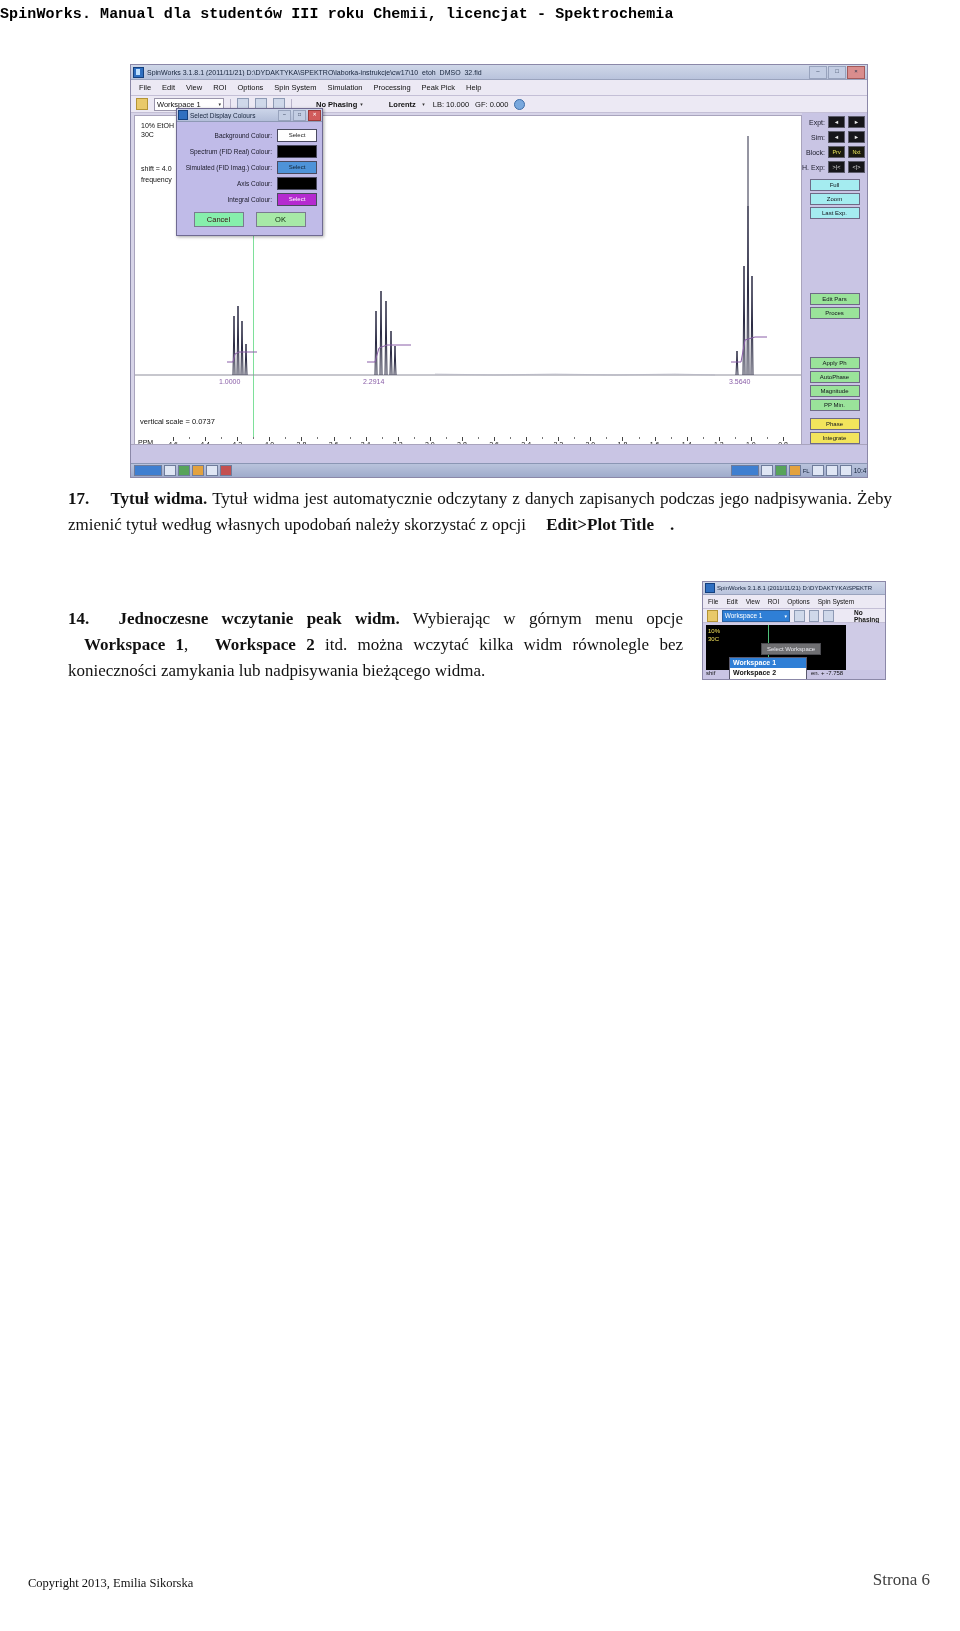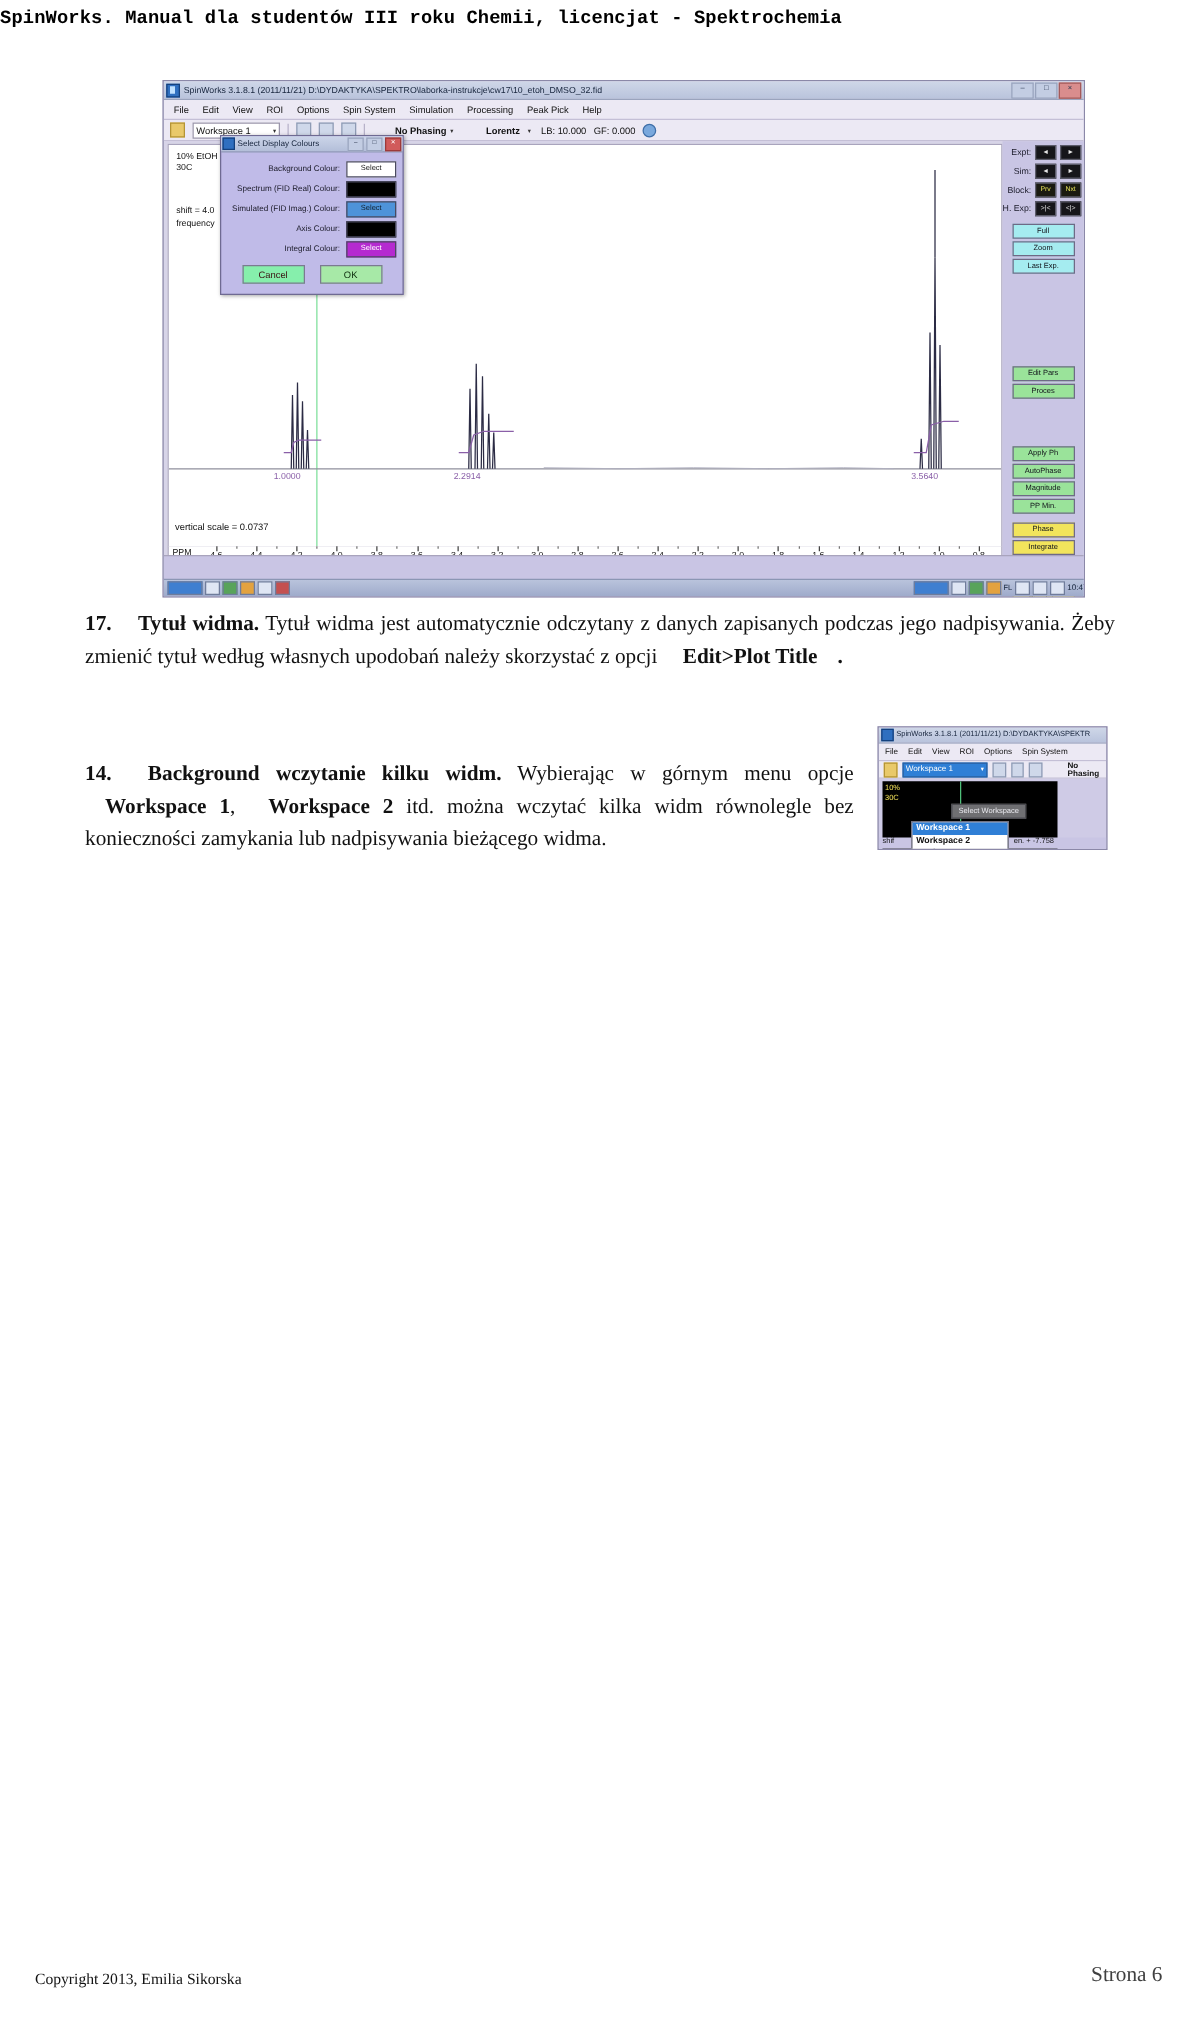--- a/index.html
+++ b/index.html
@@ -506,21 +506,21 @@
   <div class="body-text">
     <p>
       <span class="item-num">17.</span>
       <span class="b">Tytuł widma.</span><span> Tytuł widma jest automatycznie odczytany z danych zapisanych podczas jego nadpisywania. Żeby zmienić tytuł według własnych upodobań należy skorzystać z opcji </span><span class="b">Edit&gt;Plot Title</span><span class="b">.</span>
     </p>
   </div>
 
   <div class="para-14">
     <p>
       <span class="item-num">14.</span>
-      <span class="b">Background wczytanie kilku widm.</span><span> Wybierając w górnym menu opcje </span><span class="b">Workspace 1</span><span>, </span><span class="b">Workspace 2</span><span> itd.   można wczytać kilka widm równolegle bez konieczności zamykania lub nadpisywania bieżącego widma.</span>
+      <span class="b">Jednoczesne wczytanie peak widm.</span><span> Wybierając w górnym menu opcje </span><span class="b">Workspace 1</span><span>, </span><span class="b">Workspace 2</span><span> itd.   można wczytać kilka widm równolegle bez konieczności zamykania lub nadpisywania bieżącego widma.</span>
     </p>
   </div>
 
   <div class="shot2">
     <div class="s2-tb">
       <span class="dlg-ico"></span>
       <span>SpinWorks 3.1.8.1 (2011/11/21)   D:\DYDAKTYKA\SPEKTR</span>
     </div>
     <div class="s2-menu">
       <span>File</span>

